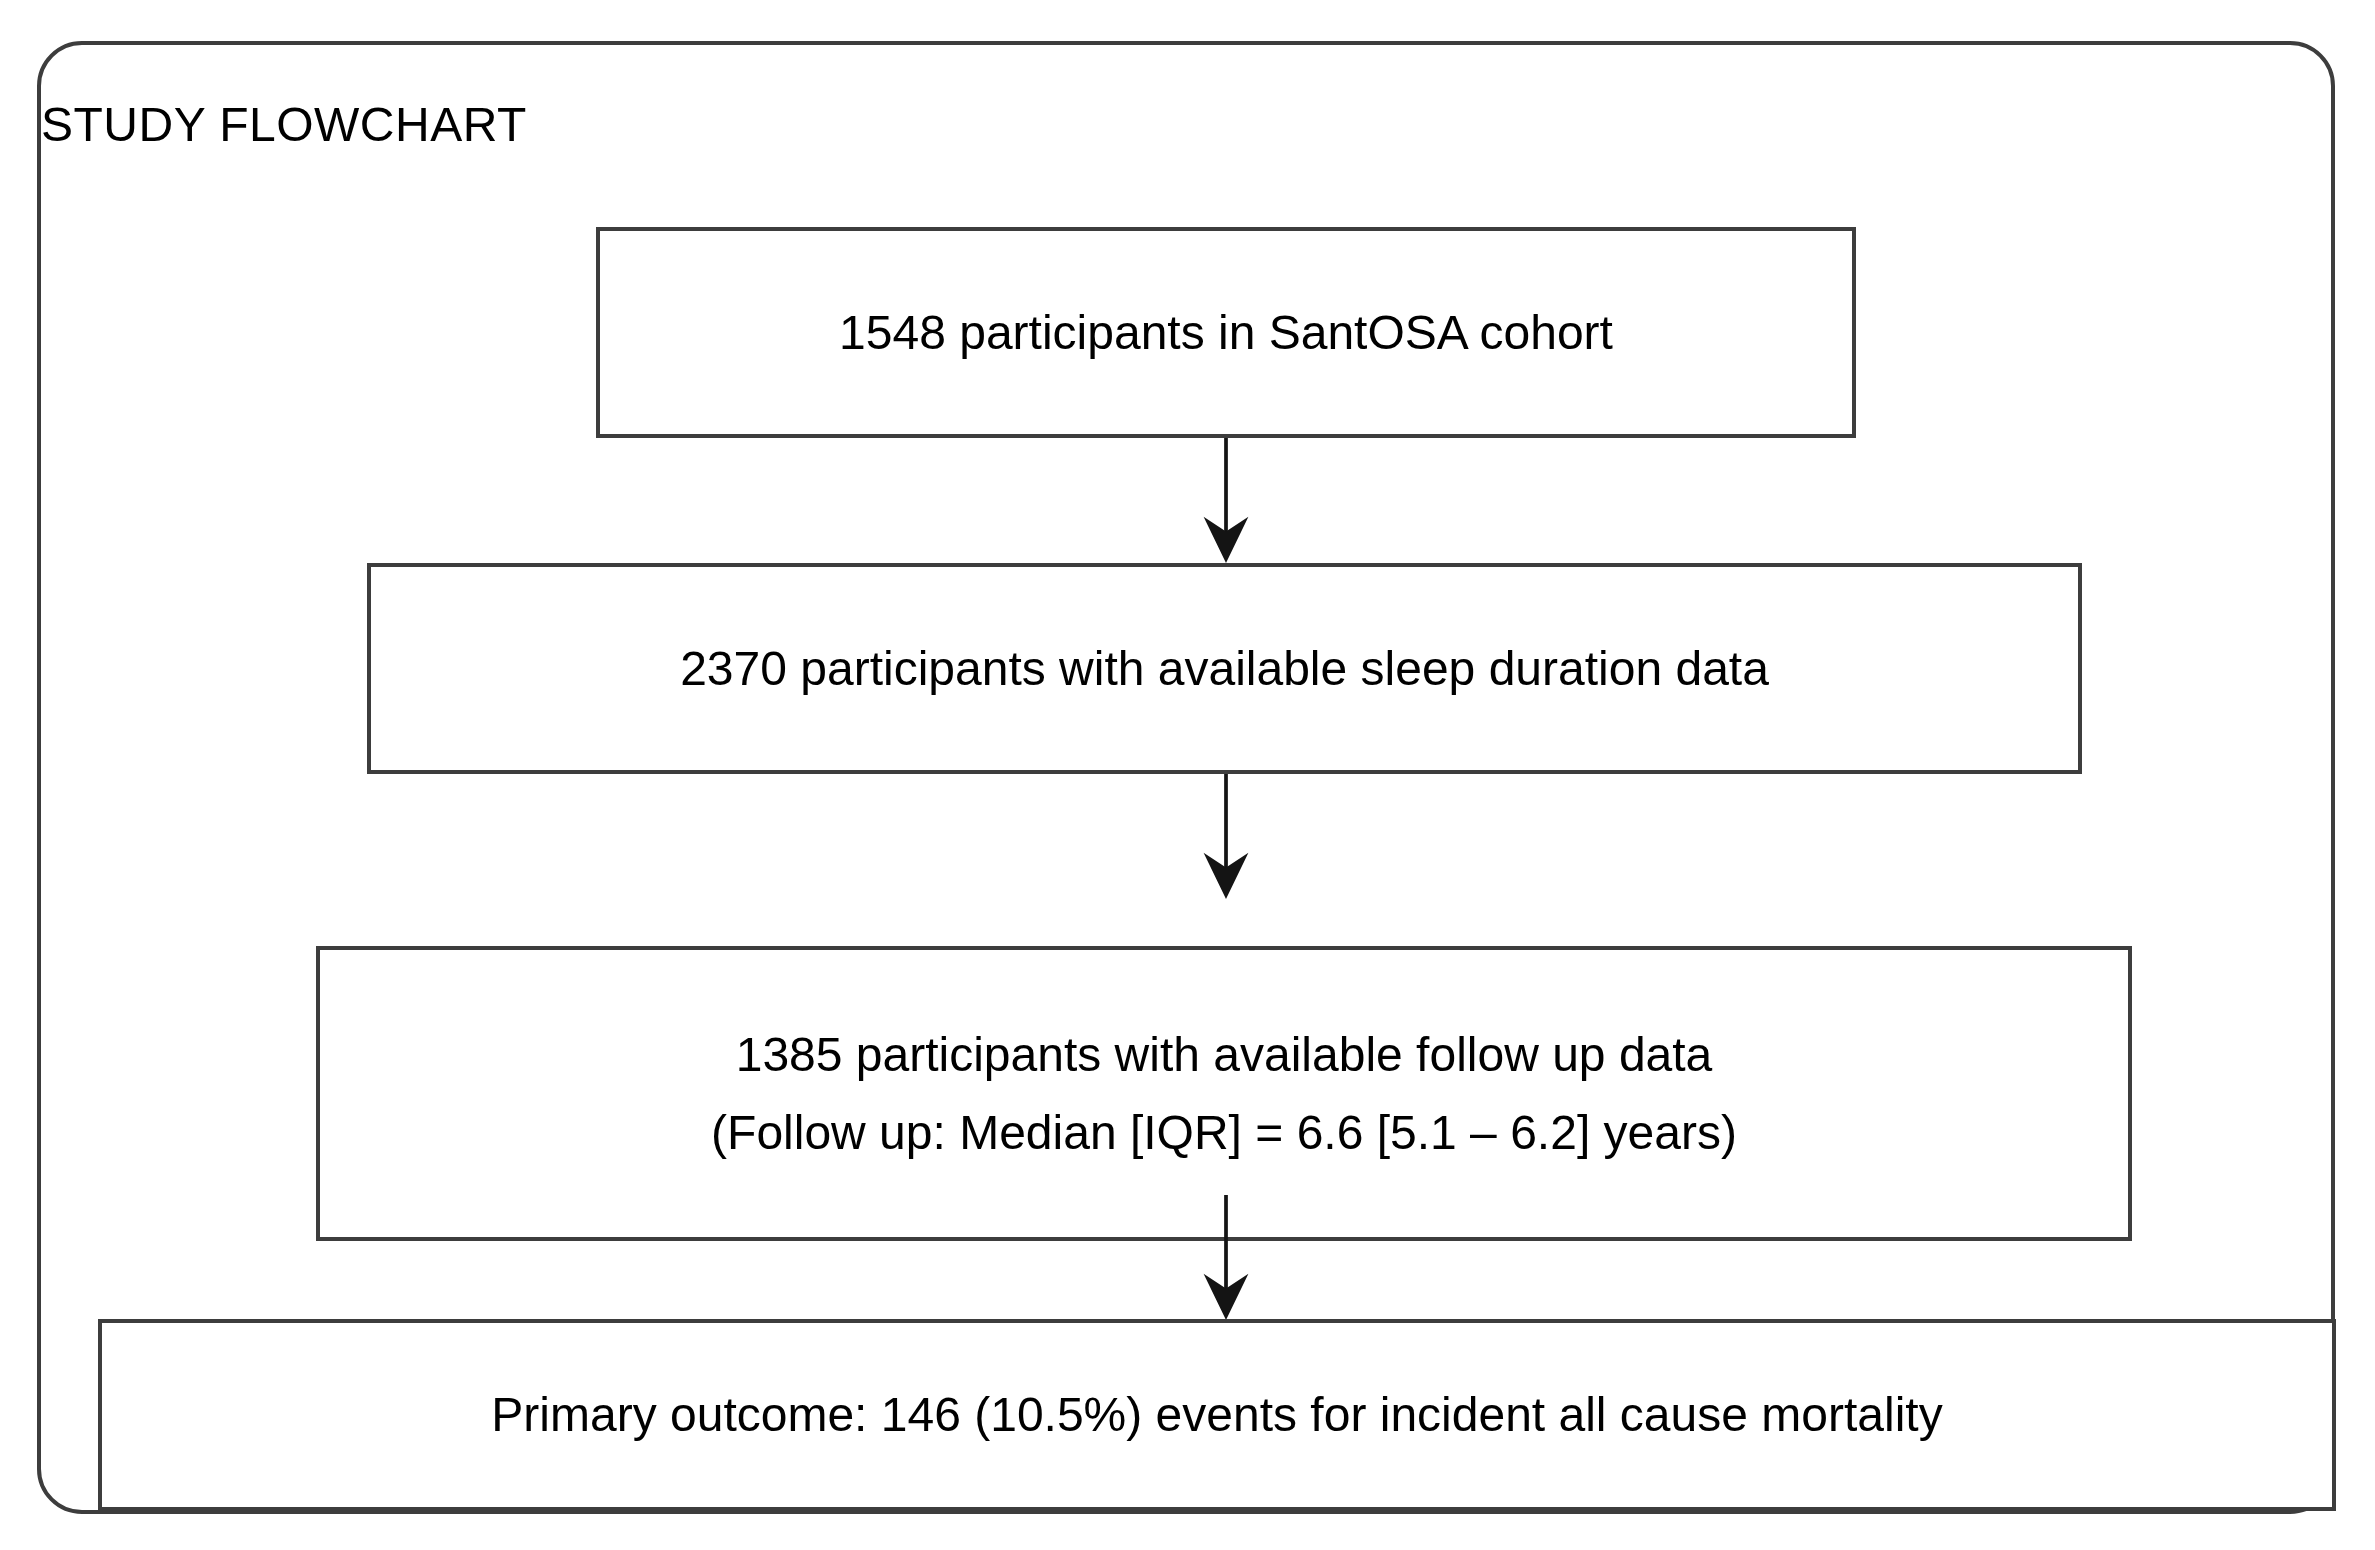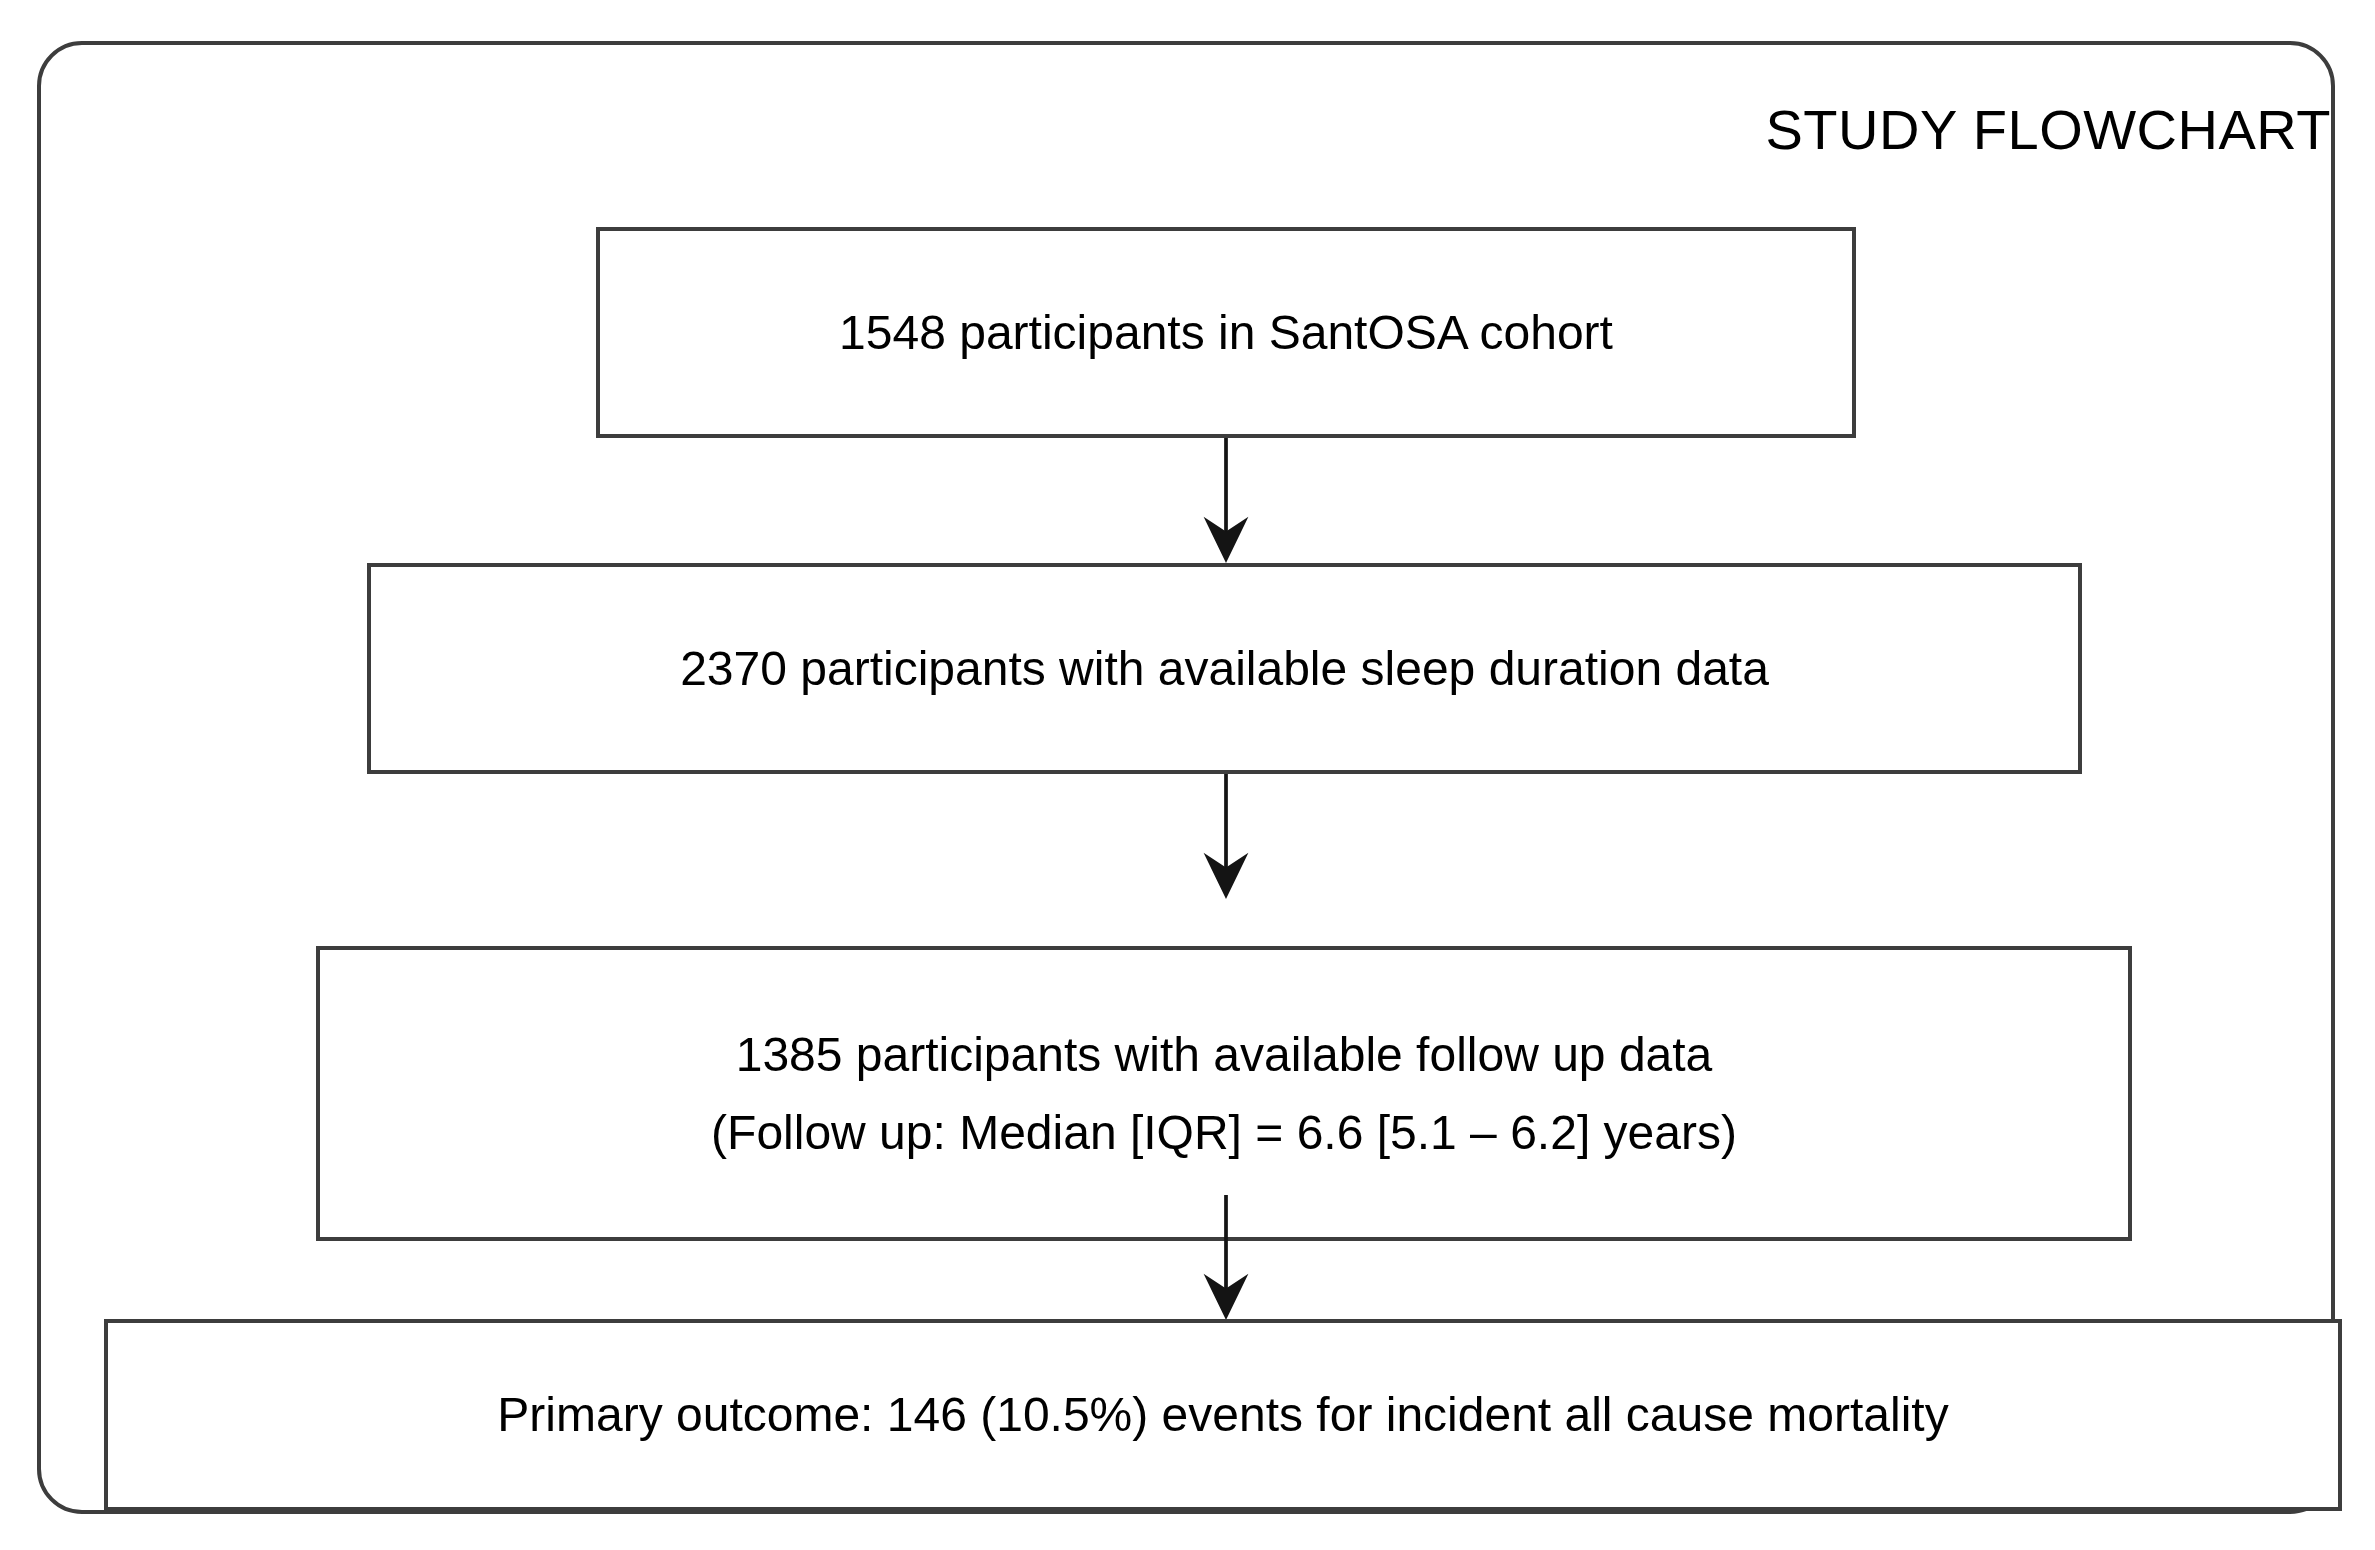--- a/index.html
+++ b/index.html
@@ -30,43 +30,43 @@
     box-sizing: border-box;
     border: 4.6px solid var(--border);
     border-radius: 45px;
     background: var(--bg);
   }
   .diagram-title {
     position: absolute;
     left: 0;
     top: 52px;
     width: 100%;
-    text-align: right;
-    font-size: 56px;
+    text-align: left;
+    font-size: 48px;
     letter-spacing: 0.5px;
     color: var(--text);
   }
   .flow-node {
     position: absolute;
     box-sizing: border-box;
     border: 4.6px solid var(--border);
     background: var(--bg);
     display: flex;
     flex-direction: column;
     align-items: center;
     justify-content: center;
     text-align: center;
     font-size: 48px;
     line-height: 1.62;
     color: var(--text);
   }
   #node-cohort   { left: 555px; top: 182px;  width: 1260px; height: 211px; }
   #node-sleep    { left: 326px; top: 518px;  width: 1715px; height: 211px; }
   #node-followup { left: 275px; top: 853px;  width: 1816px; height: 295px; margin-top: 48px; }
-  #node-outcome  { left: 63px;  top: 1274px; width: 2238px; height: 192px; }
+  #node-outcome  { left: 57px;  top: 1274px; width: 2238px; height: 192px; }
   .flow-arrow {
     position: absolute;
     width: 56px;
     height: 125px;
     left: 1157px;
   }
   #arrow-1 { top: 393px; }
   #arrow-2 { top: 729px; }
   #arrow-3 { top: 1150px; }
   .flow-arrow line { stroke: var(--arrow); stroke-width: 4; }

